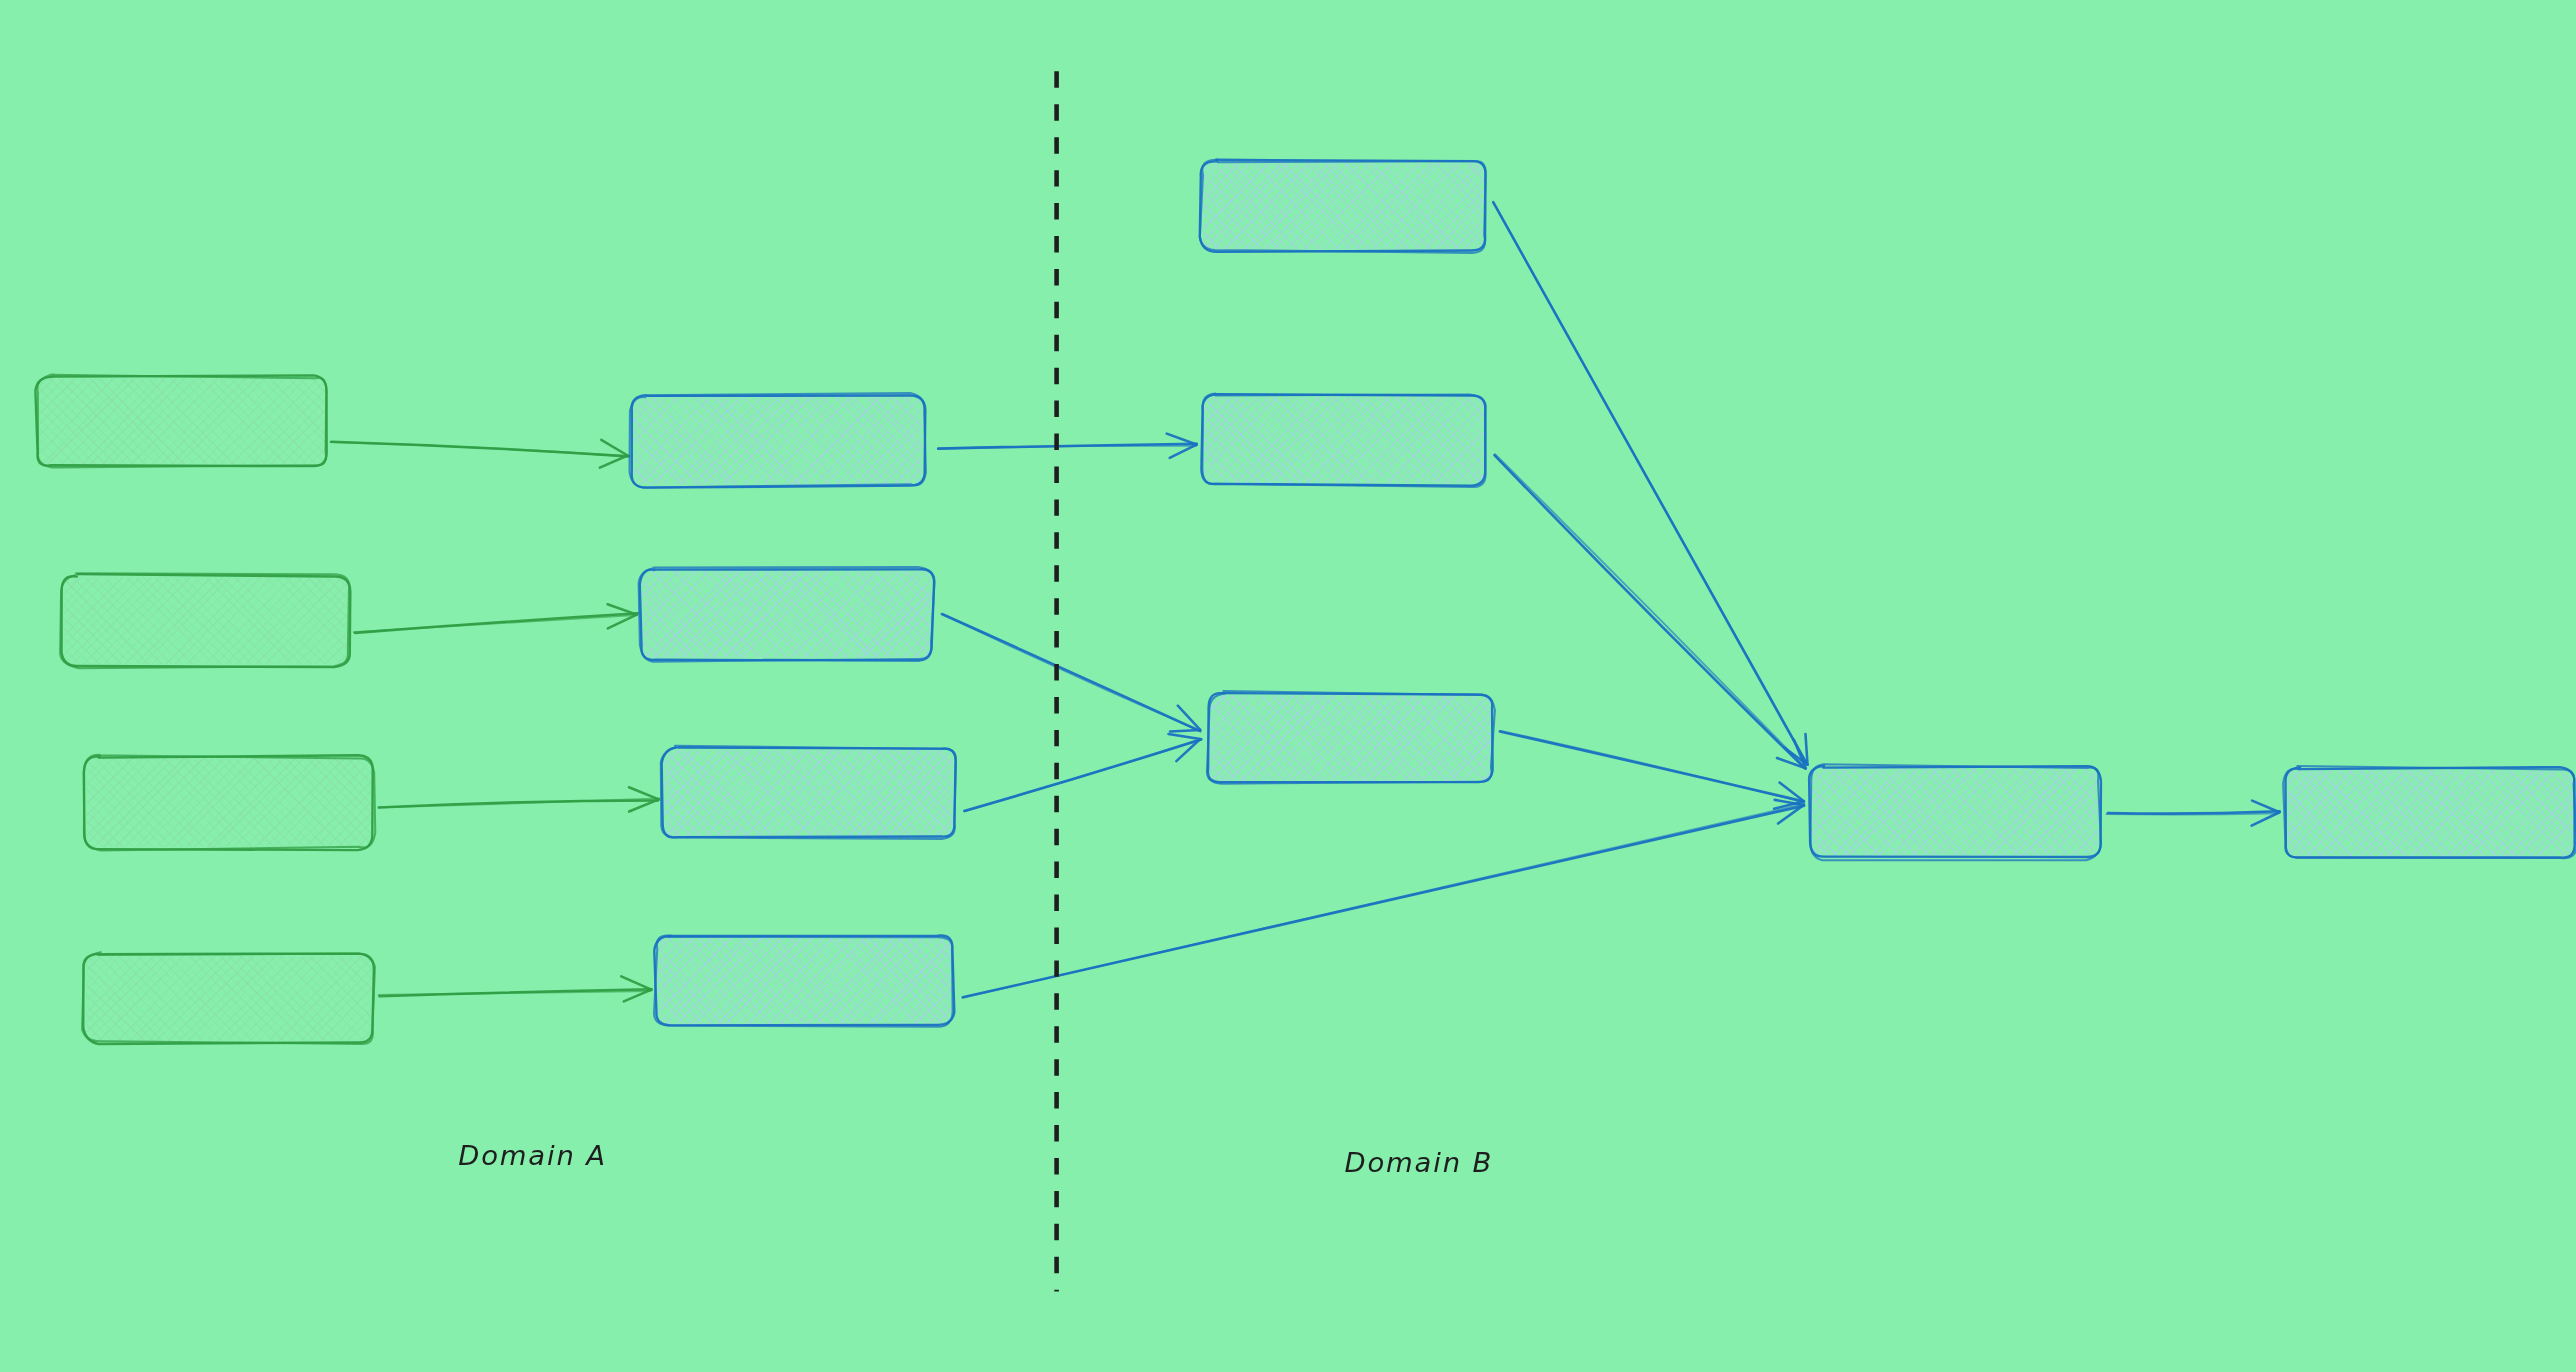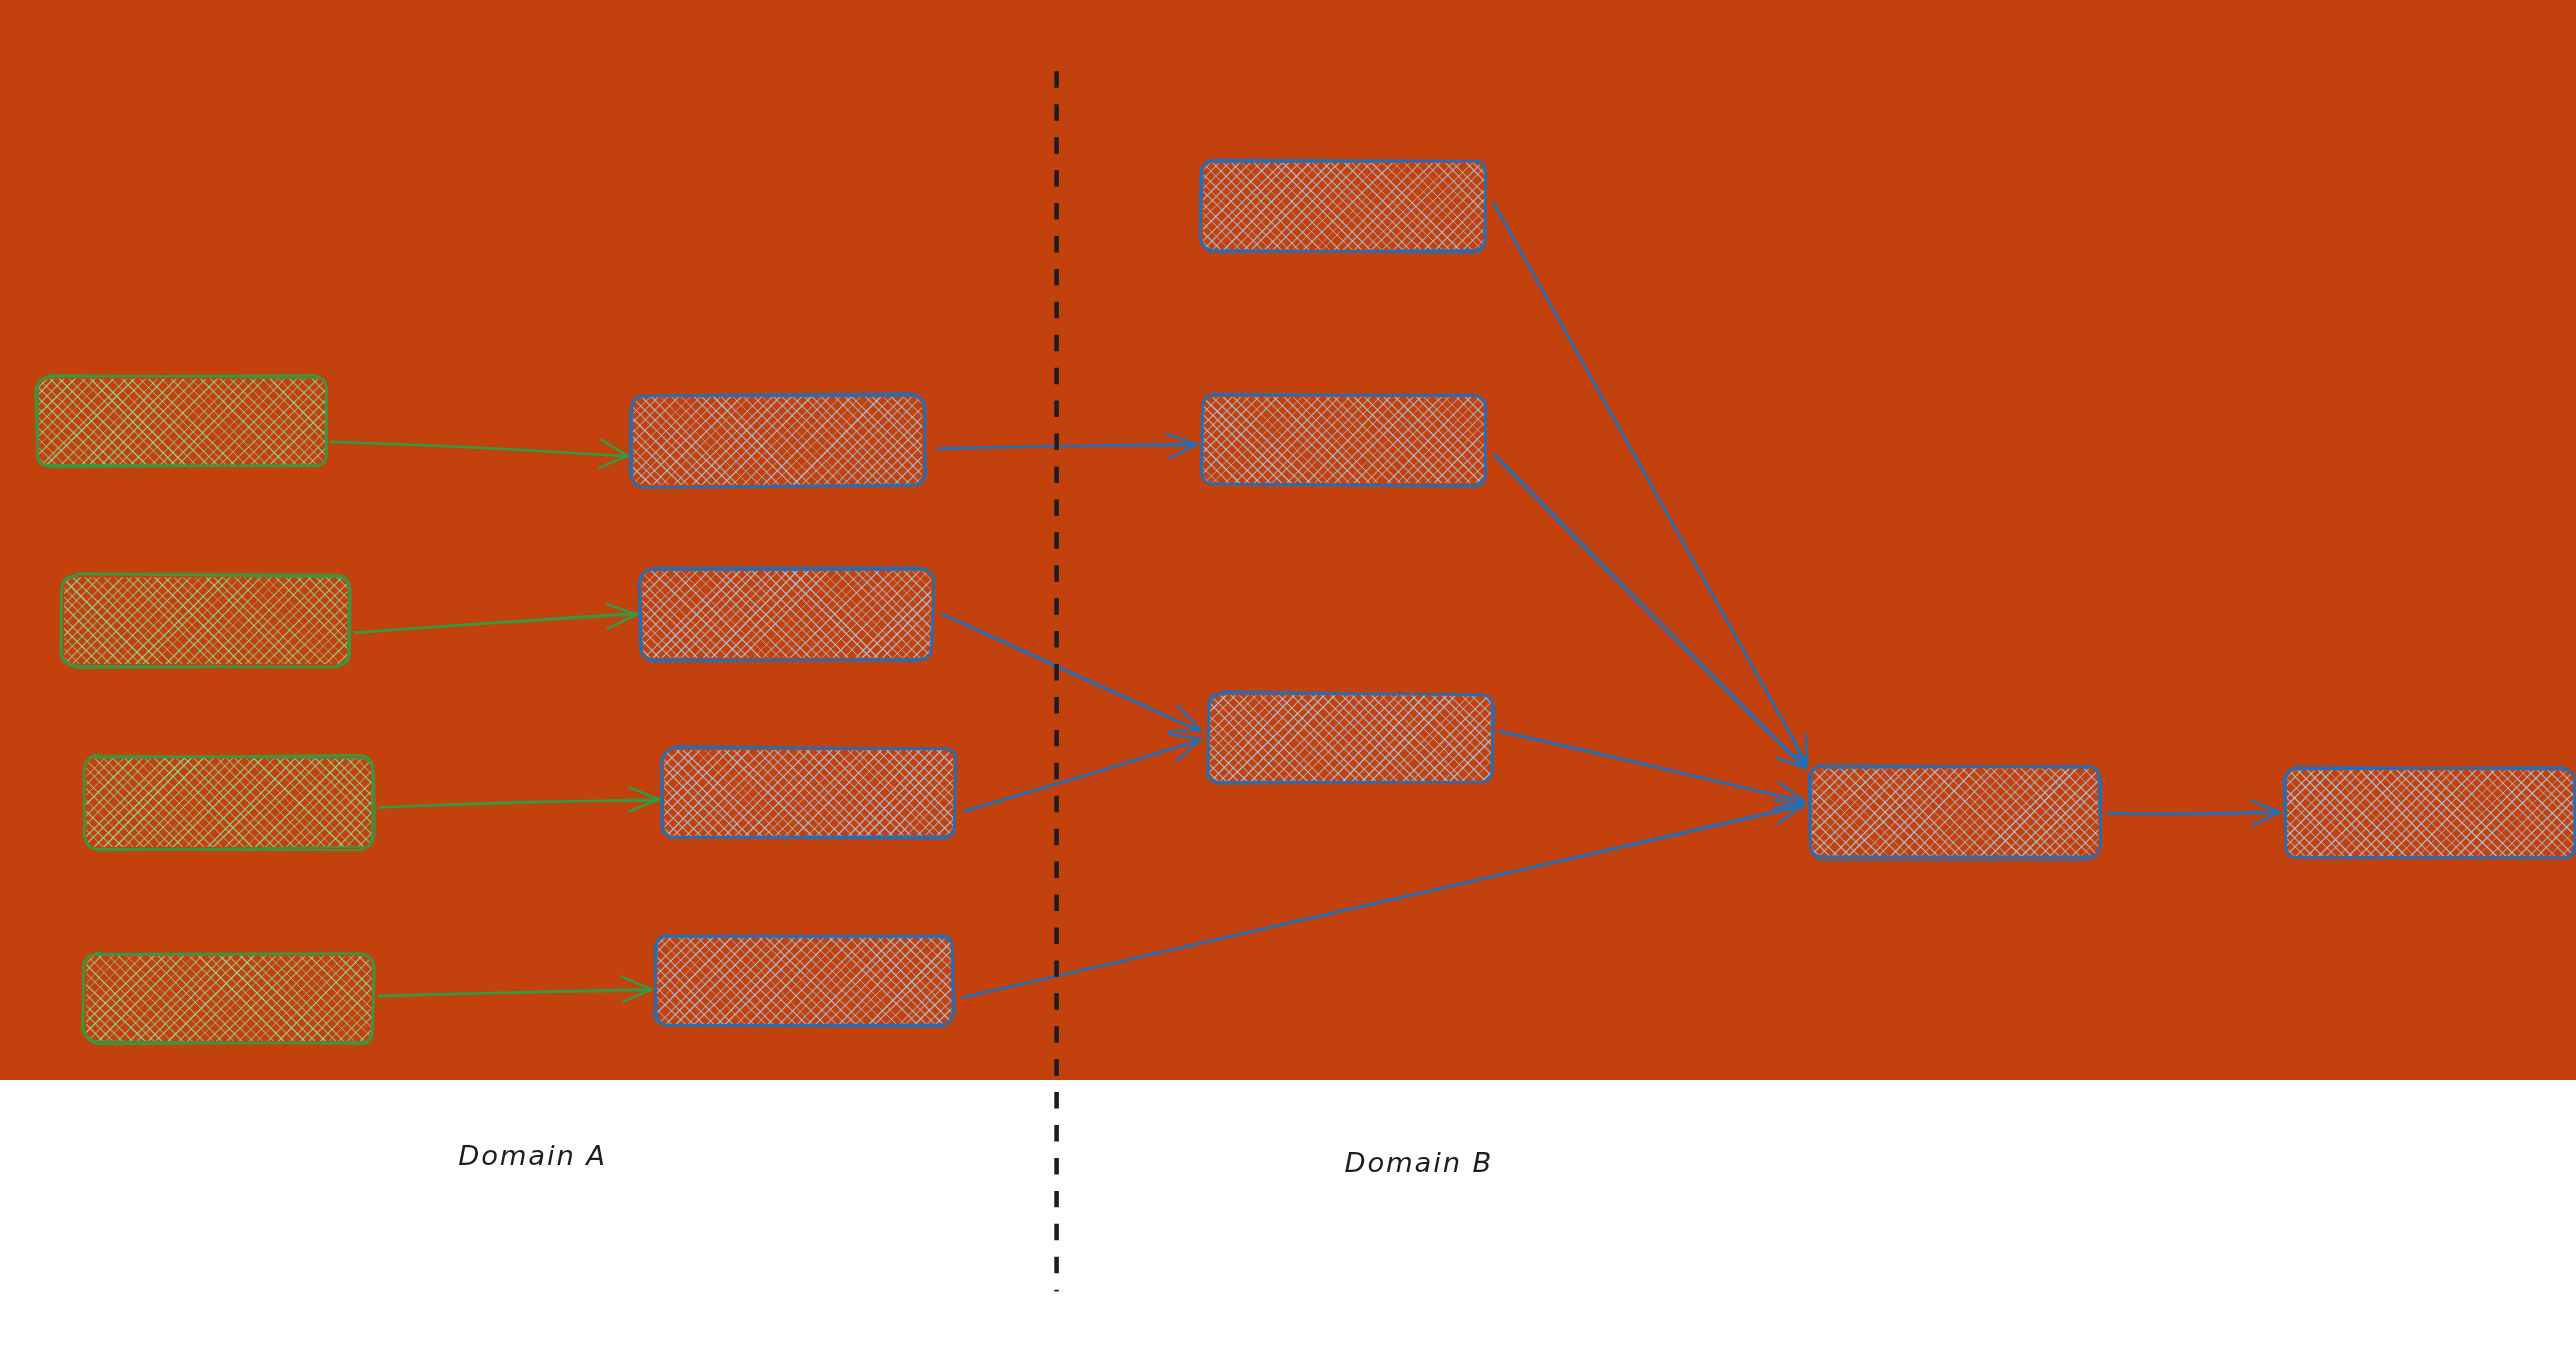--- a/index.html
+++ b/index.html
@@ -10,22 +10,22 @@
   }
   body {
     width: 2576px;
     height: 1372px;
     overflow: hidden;
     font-family: "DejaVu Sans", sans-serif;
   }
   #canvas {
     position: relative;
     width: 2576px;
-    height: 1080px;
-    background: #c2410c;
+    height: 1372px;
+    background: #86efac;
   }
   #sketch {
     position: absolute;
     top: 0;
     left: 0;
     width: 2576px;
     height: 1372px;
   }
   .node-rect-border {
     fill: none;

